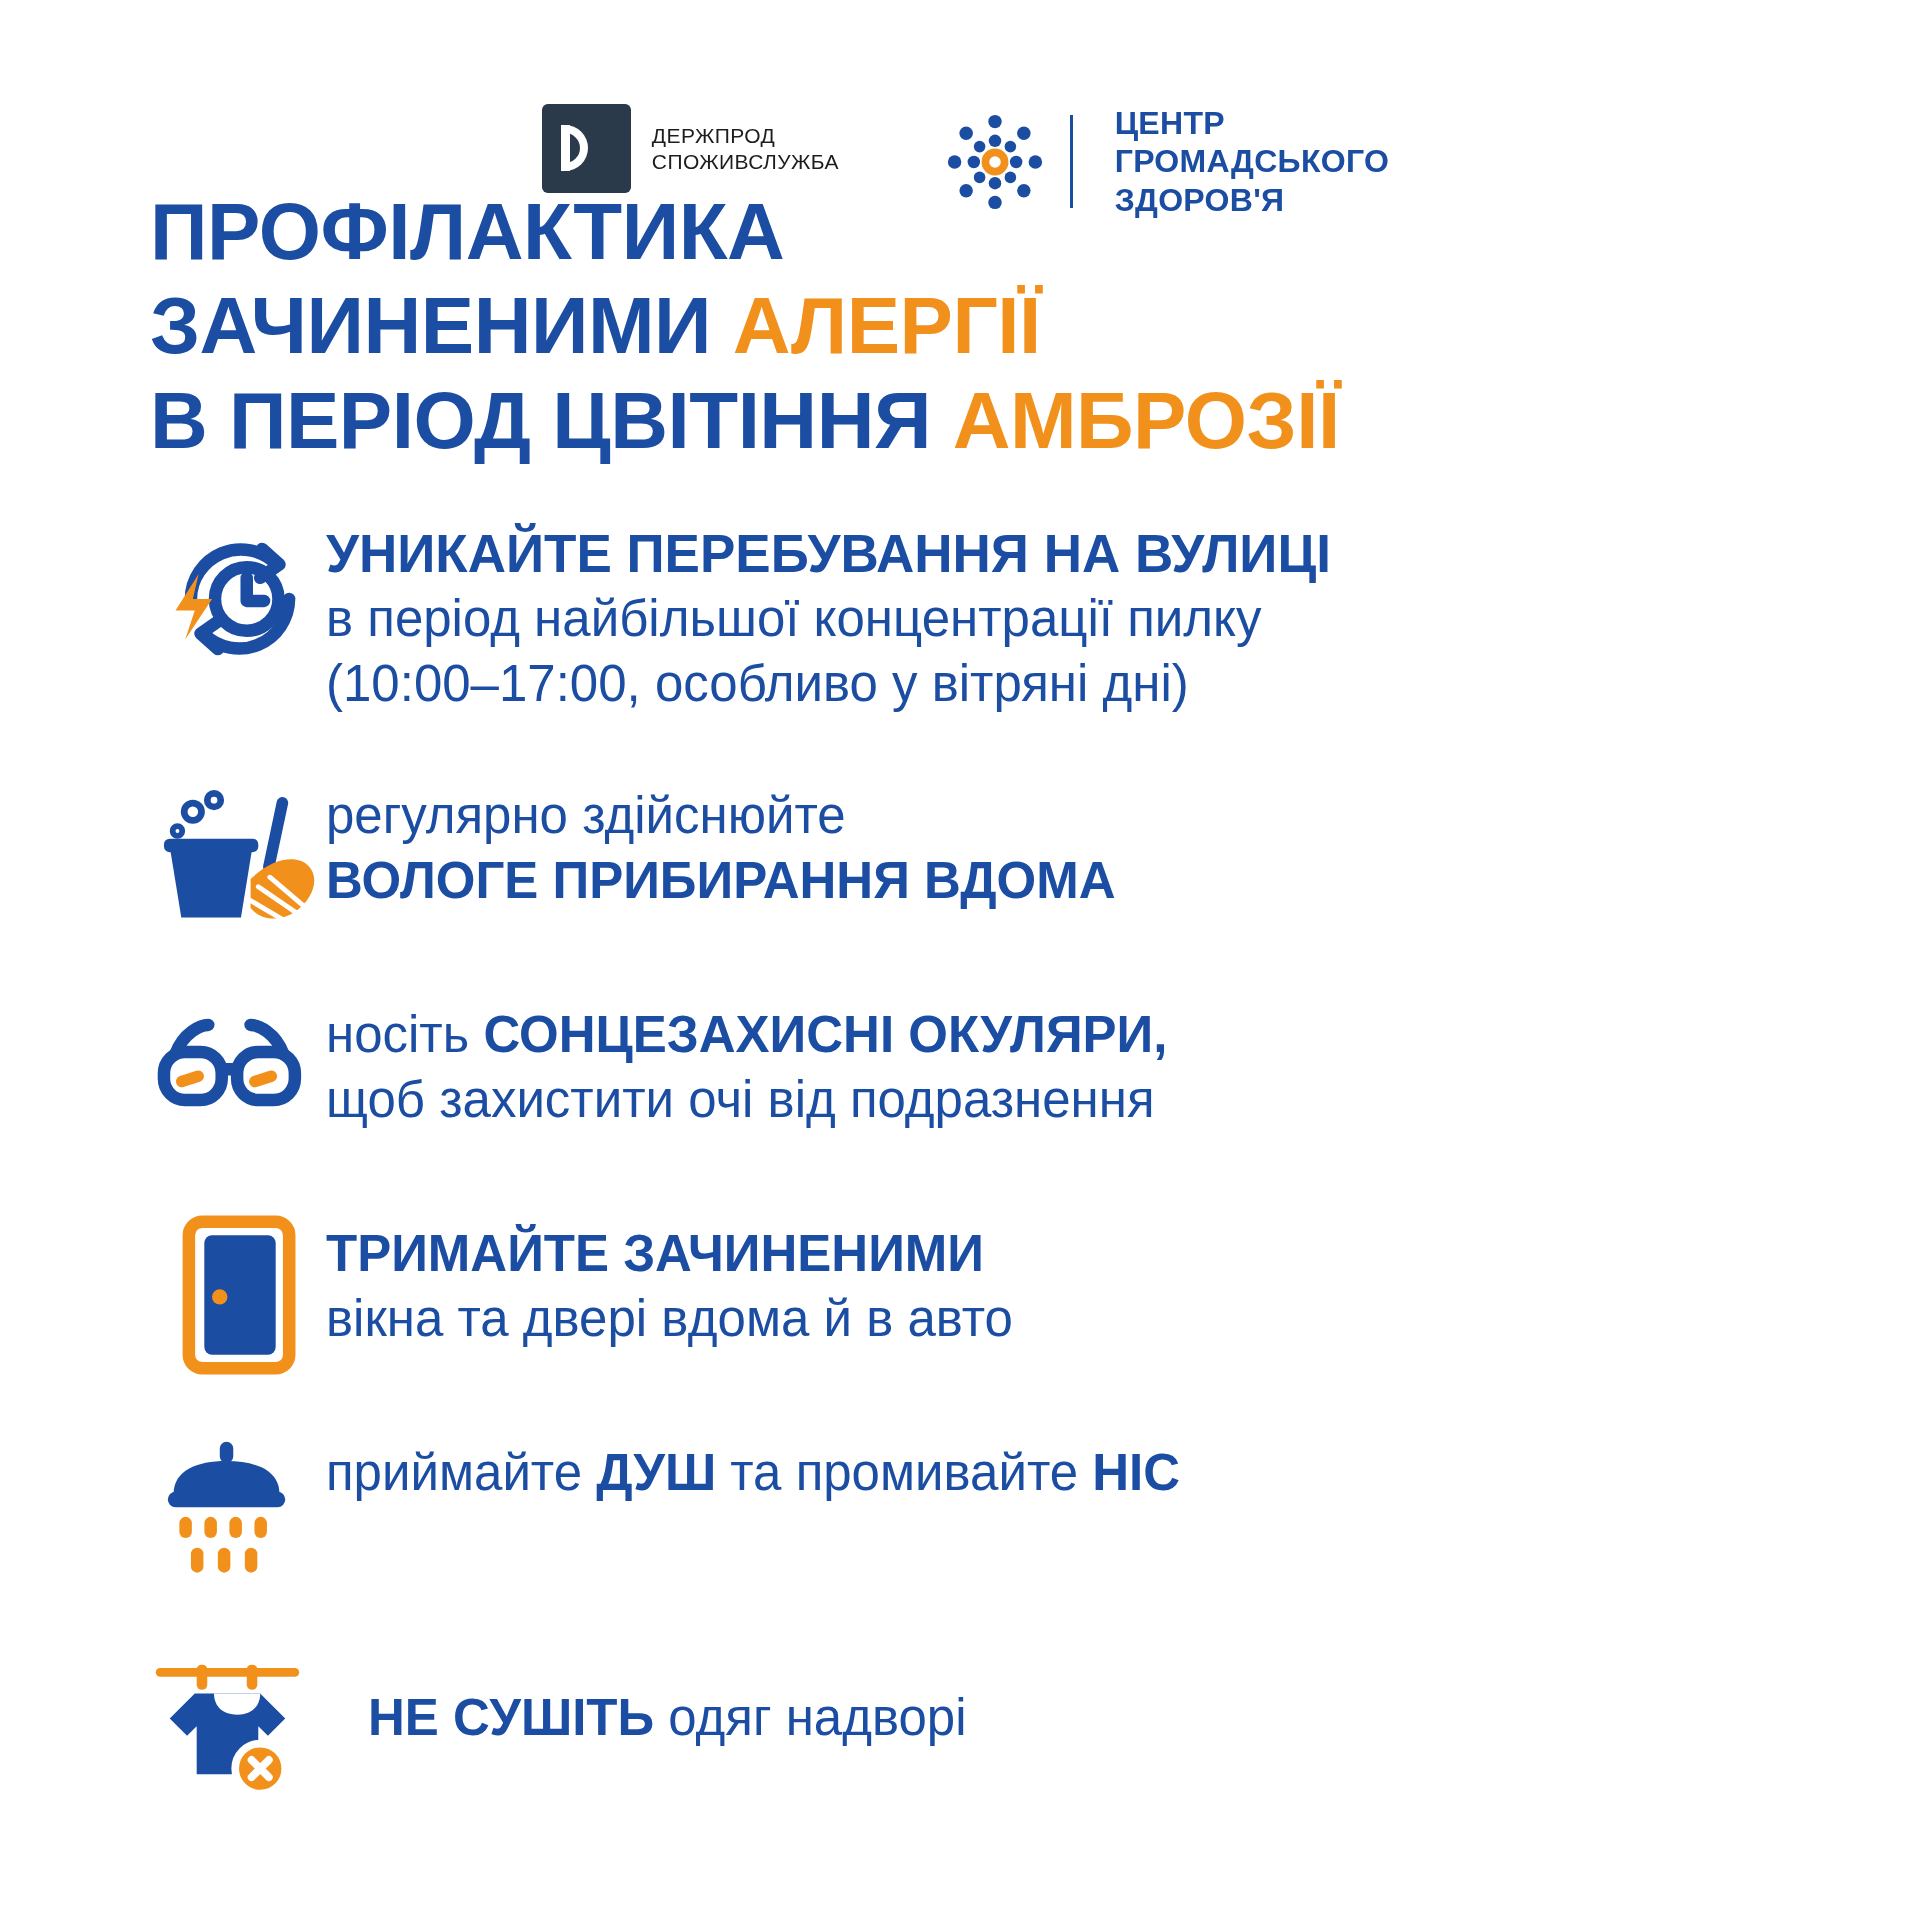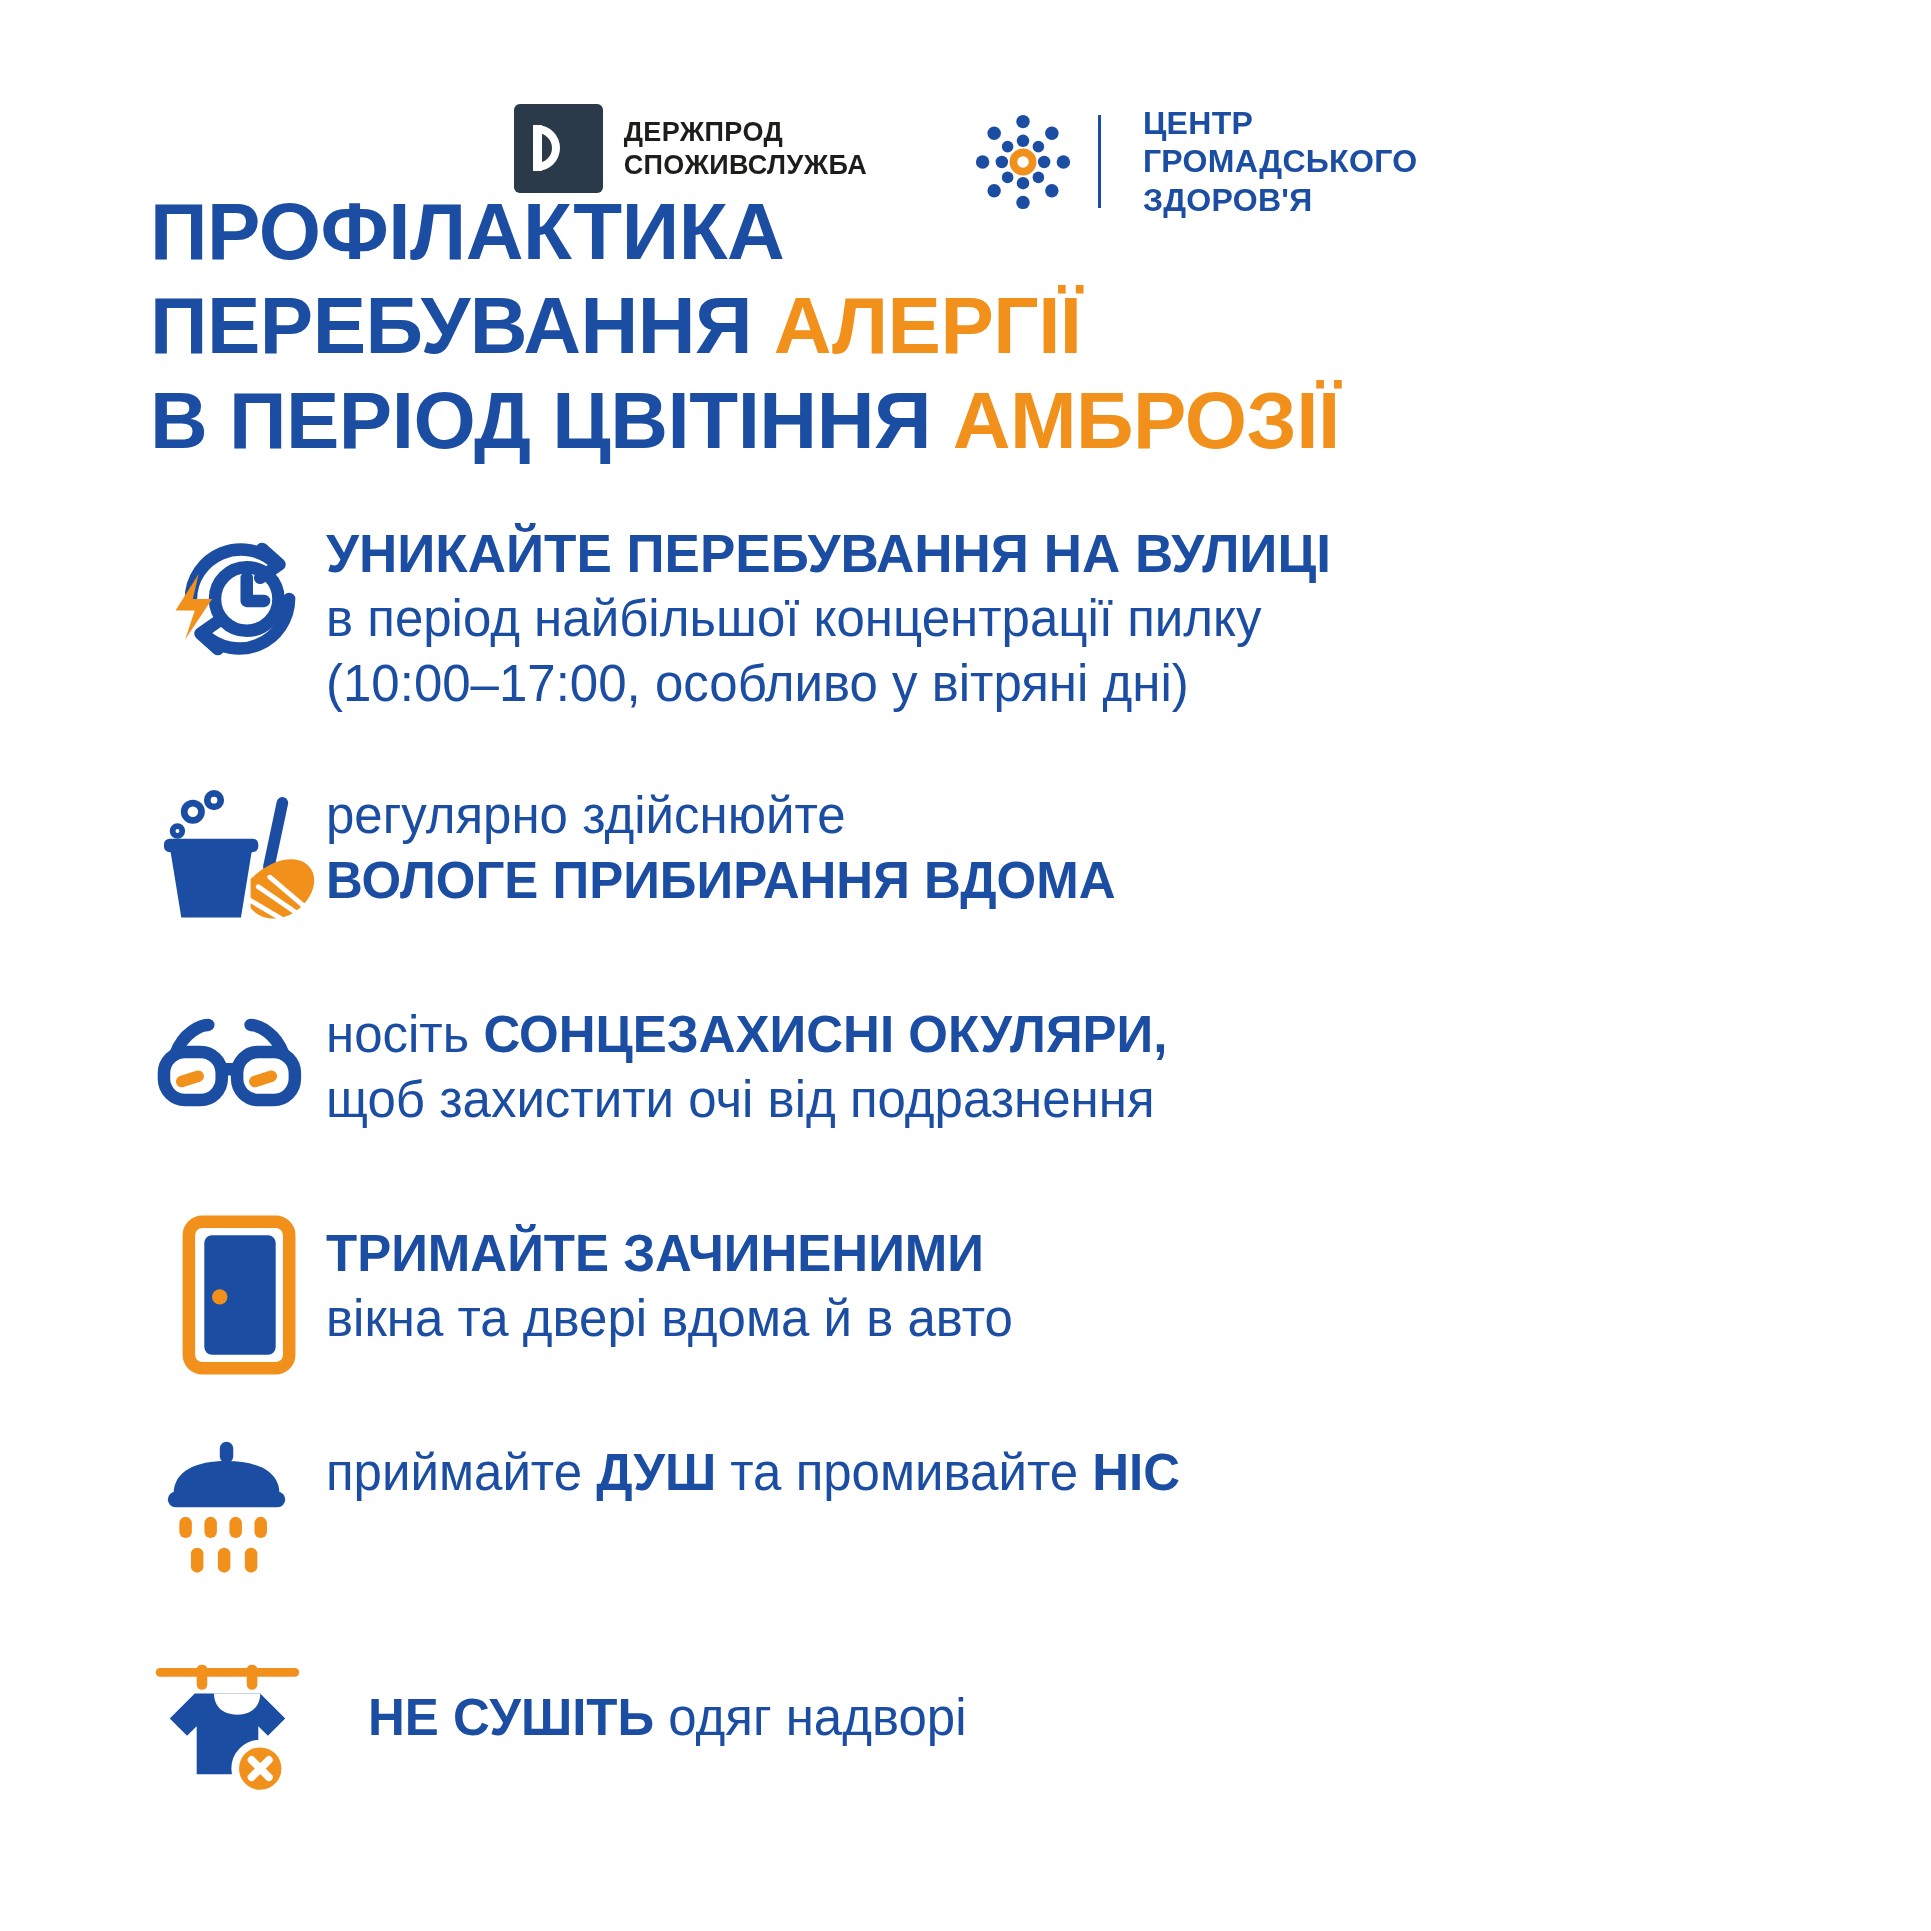--- a/index.html
+++ b/index.html
@@ -63,22 +63,22 @@
     content: "";
     position: absolute;
     left: 19.3px;
     top: 21px;
     width: 8.7px;
     height: 46px;
     background: #ffffff;
   }
   .dps-text {
     color: #1d1d1b;
-    font-weight: bold;
-    font-size: 27px;
+    font-weight: normal;
+    font-size: 21px;
     line-height: 1.22;
     letter-spacing: 0.4px;
   }
 
   .cph-mark {
     width: 100px;
     height: 100px;
     position: relative;
     flex: none;
   }
@@ -193,21 +193,21 @@
         <div>ГРОМАДСЬКОГО</div>
         <div>ЗДОРОВ'Я</div>
       </div>
     </div>
 
   </div>
 
   <div class="title">
     <div>ПРОФІЛАКТИКА</div>
     <div>
-      <span>ПЕРЕБУВАННЯ </span><span class="accent">АЛЕРГІЇ</span>
+      <span>ЗАЧИНЕНИМИ </span><span class="accent">АЛЕРГІЇ</span>
     </div>
     <div>
       <span>В ПЕРІОД ЦВІТІННЯ </span><span class="accent">АМБРОЗІЇ</span>
     </div>
   </div>
 
   <div class="tips">
 
     <div class="tip tip-1">
       <div class="tip-icon">

